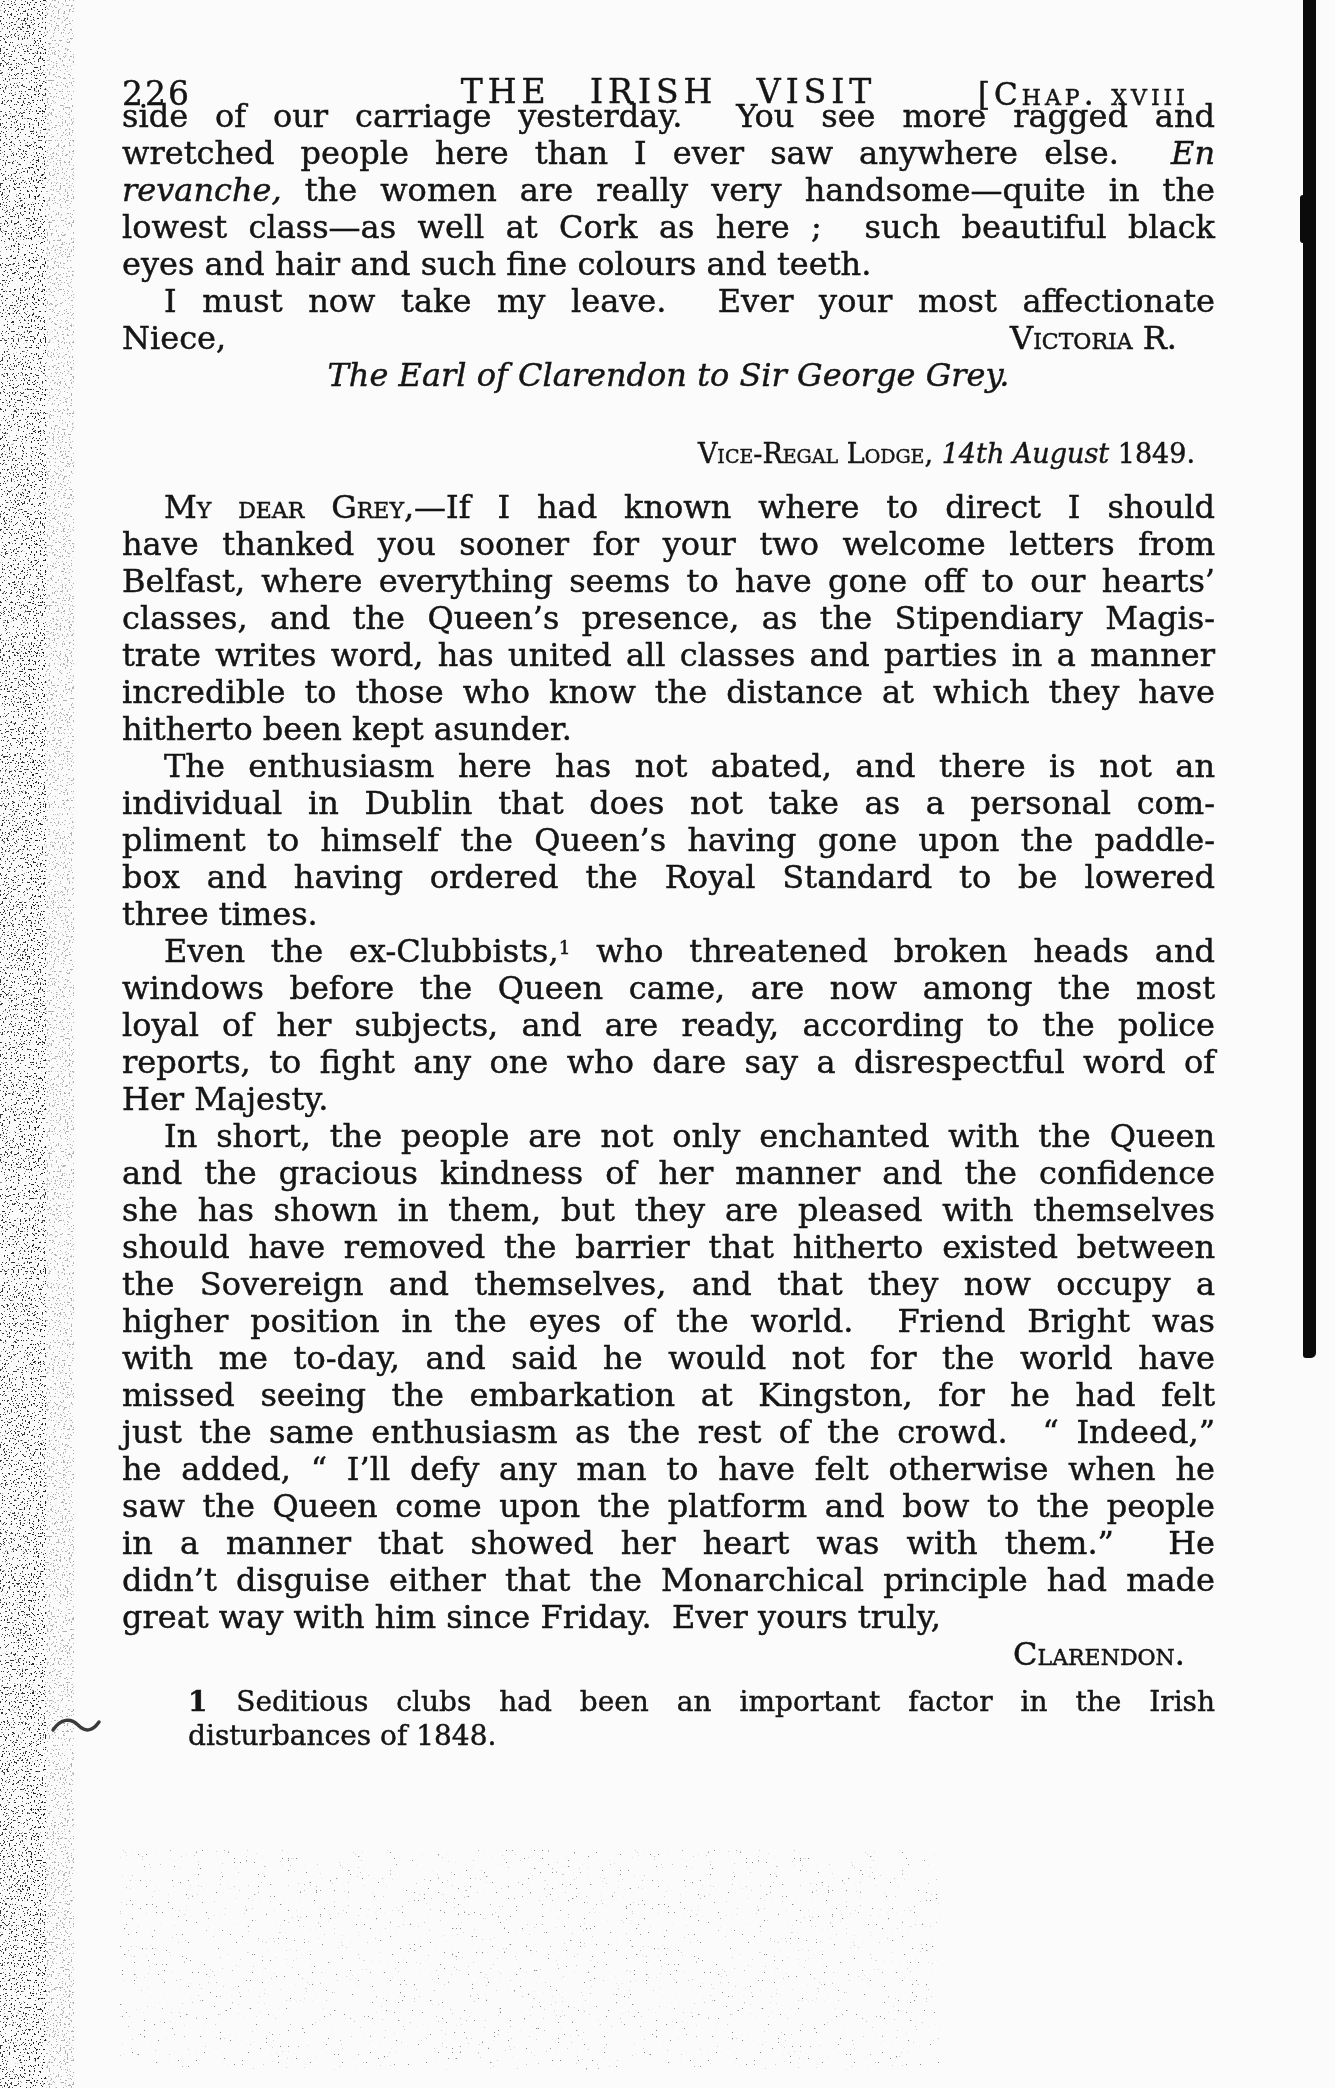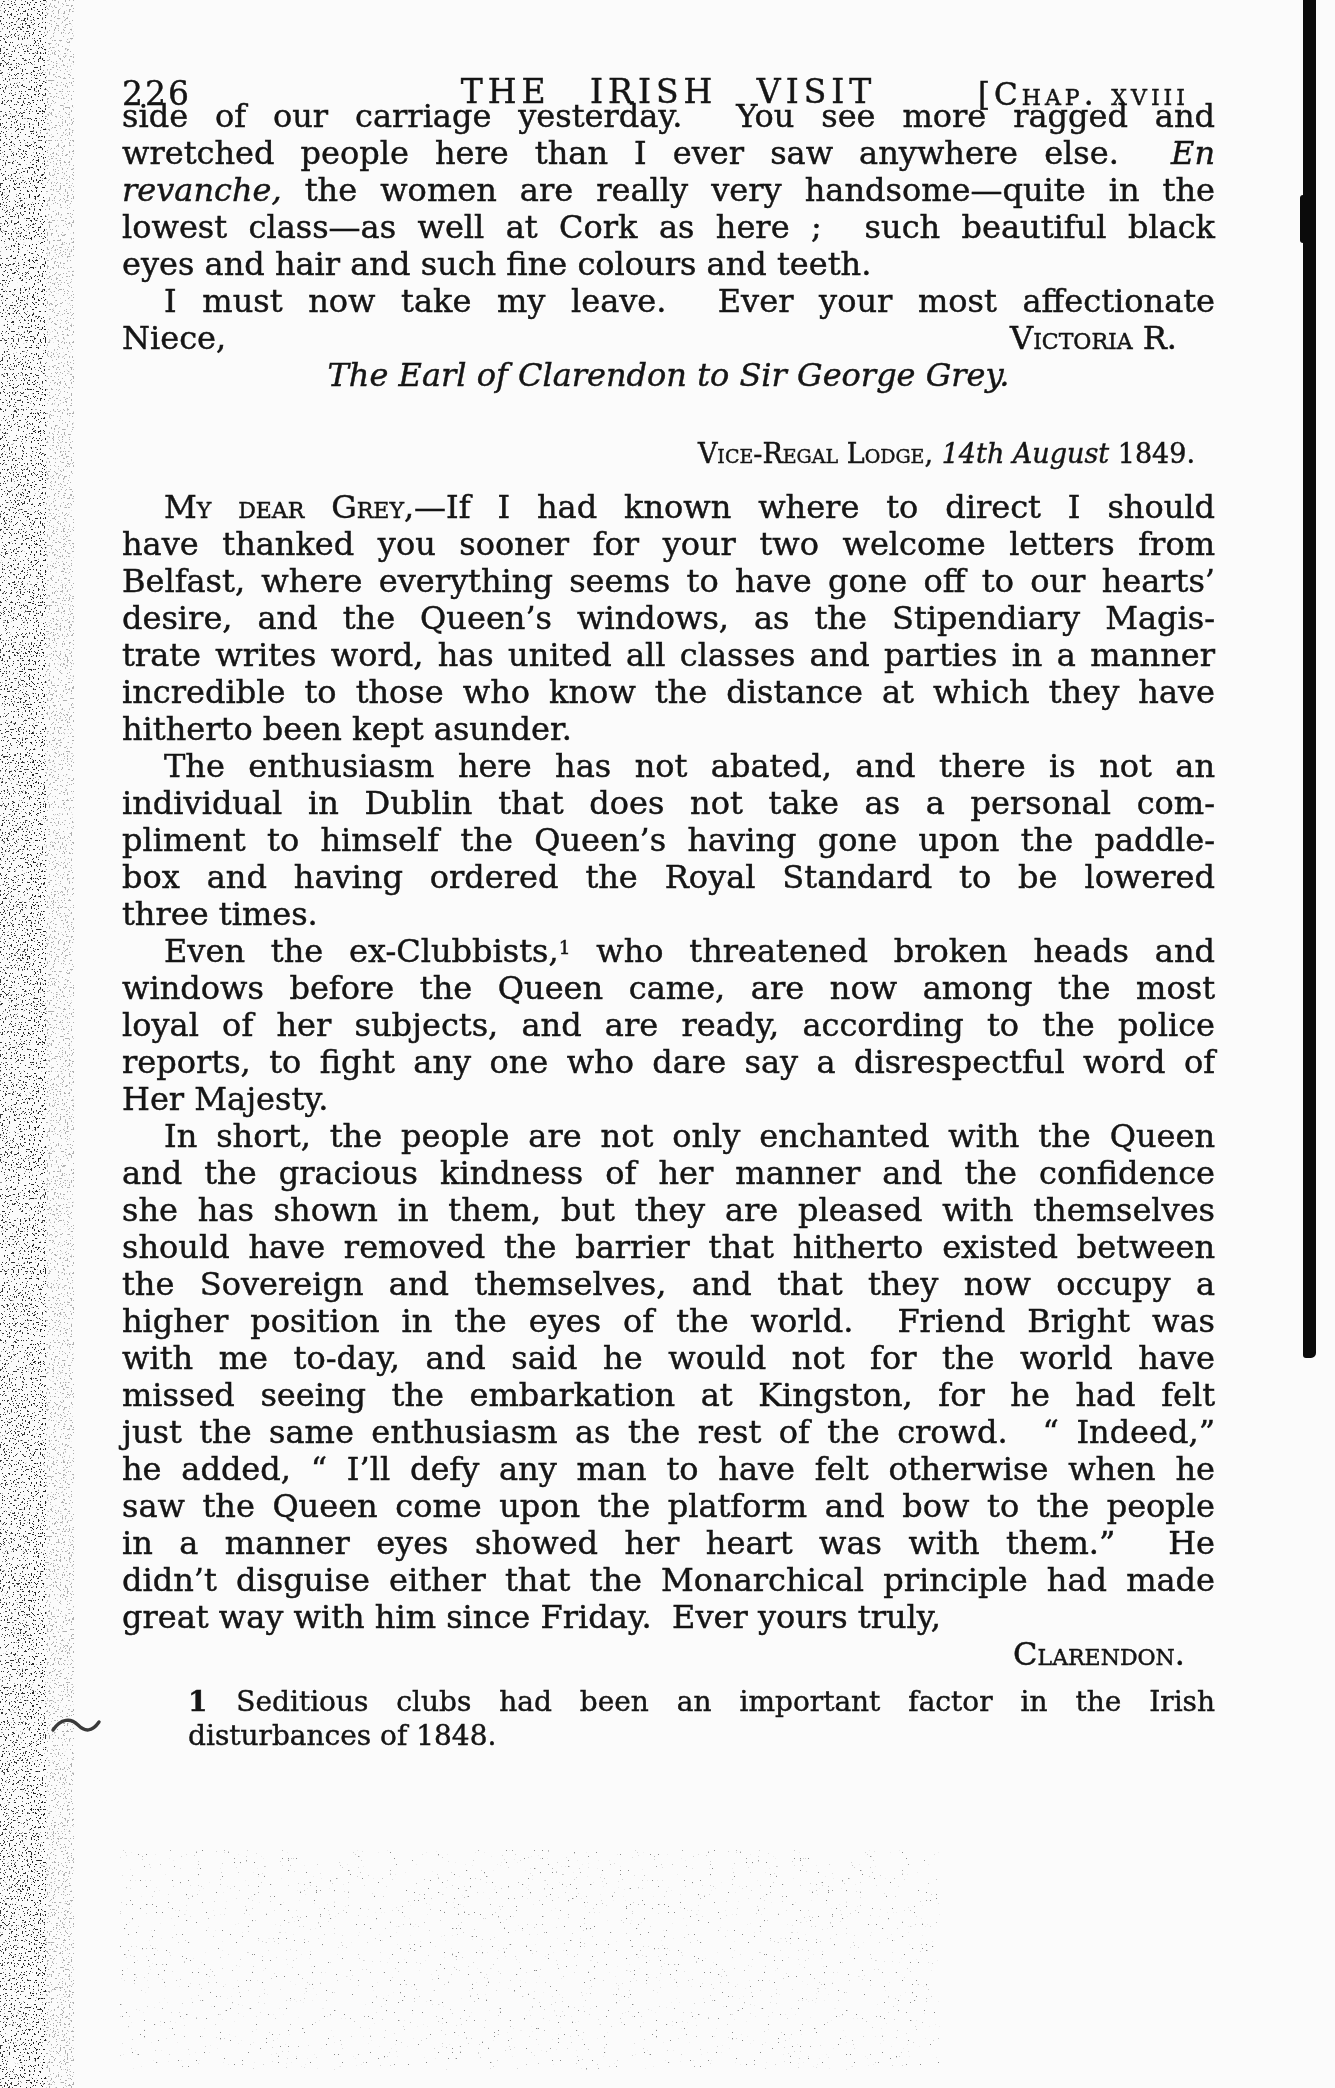--- a/index.html
+++ b/index.html
@@ -97,21 +97,21 @@
       <div class="line al-j"><span class="s-i">revanche,</span><span> the women are really very handsome—quite in the</span></div>
       <div class="line al-j"><span>lowest class—as well at Cork as here ;  such beautiful black</span></div>
       <div class="line al-l"><span>eyes and hair and such fine colours and teeth.</span></div>
       <div class="line al-j indent"><span>I must now take my leave.  Ever your most affectionate</span></div>
       <div class="line al-split pr38"><span><span>Niece,</span></span><span><span class="s-sc">Victoria R.</span></span></div>
       <div class="line al-c" style=""><span class="s-i">The Earl of Clarendon to Sir George Grey.</span></div>
       <div class="line al-r dateline" style="margin-top: 43px;"><span class="s-sc">Vice-Regal Lodge, </span><span class="s-i">14th August </span><span>1849.</span></div>
       <div class="line al-j indent" style="margin-top: 18px;"><span class="s-sc">My dear Grey</span><span>,—If I had known where to direct I should</span></div>
       <div class="line al-j"><span>have thanked you sooner for your two welcome letters from</span></div>
       <div class="line al-j"><span>Belfast, where everything seems to have gone off to our hearts’</span></div>
-      <div class="line al-j"><span>desire, and the Queen’s windows, as the Stipendiary Magis-</span></div>
+      <div class="line al-j"><span>classes, and the Queen’s presence, as the Stipendiary Magis-</span></div>
       <div class="line al-j"><span>trate writes word, has united all classes and parties in a manner</span></div>
       <div class="line al-j"><span>incredible to those who know the distance at which they have</span></div>
       <div class="line al-l"><span>hitherto been kept asunder.</span></div>
       <div class="line al-j indent"><span>The enthusiasm here has not abated, and there is not an</span></div>
       <div class="line al-j"><span>individual in Dublin that does not take as a personal com-</span></div>
       <div class="line al-j"><span>pliment to himself the Queen’s having gone upon the paddle-</span></div>
       <div class="line al-j"><span>box and having ordered the Royal Standard to be lowered</span></div>
       <div class="line al-l"><span>three times.</span></div>
       <div class="line al-j indent"><span>Even the ex-Clubbists,</span><sup>1</sup><span> who threatened broken heads and</span></div>
       <div class="line al-j"><span>windows before the Queen came, are now among the most</span></div>
@@ -122,20 +122,20 @@
       <div class="line al-j"><span>and the gracious kindness of her manner and the confidence</span></div>
       <div class="line al-j"><span>she has shown in them, but they are pleased with themselves</span></div>
       <div class="line al-j"><span>should have removed the barrier that hitherto existed between</span></div>
       <div class="line al-j"><span>the Sovereign and themselves, and that they now occupy a</span></div>
       <div class="line al-j"><span>higher position in the eyes of the world.  Friend Bright was</span></div>
       <div class="line al-j"><span>with me to-day, and said he would not for the world have</span></div>
       <div class="line al-j"><span>missed seeing the embarkation at Kingston, for he had felt</span></div>
       <div class="line al-j"><span>just the same enthusiasm as the rest of the crowd.  “ Indeed,”</span></div>
       <div class="line al-j"><span>he added, “ I’ll defy any man to have felt otherwise when he</span></div>
       <div class="line al-j"><span>saw the Queen come upon the platform and bow to the people</span></div>
-      <div class="line al-j"><span>in a manner eyes showed her heart was with them.”  He</span></div>
+      <div class="line al-j"><span>in a manner that showed her heart was with them.”  He</span></div>
       <div class="line al-j"><span>didn’t disguise either that the Monarchical principle had made</span></div>
       <div class="line al-l"><span>great way with him since Friday.  Ever yours truly,</span></div>
       <div class="line al-r pr30"><span class="s-sc">Clarendon.</span></div>
       <div class="line al-l footnote" style="margin-top: 12px;"><span class="s-b">1 </span><span>Seditious clubs had been an important factor in the Irish disturbances of 1848.</span></div>
     </div>
 
 </div>
 
 </body></html>

